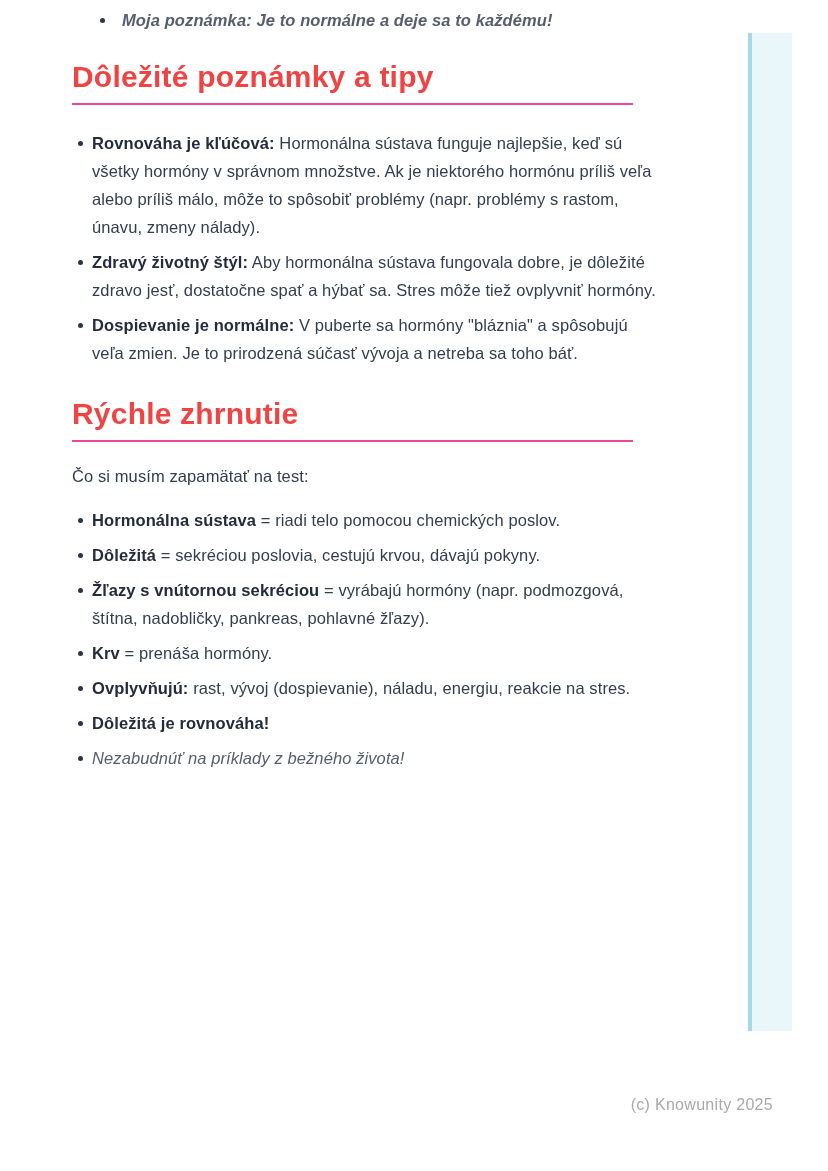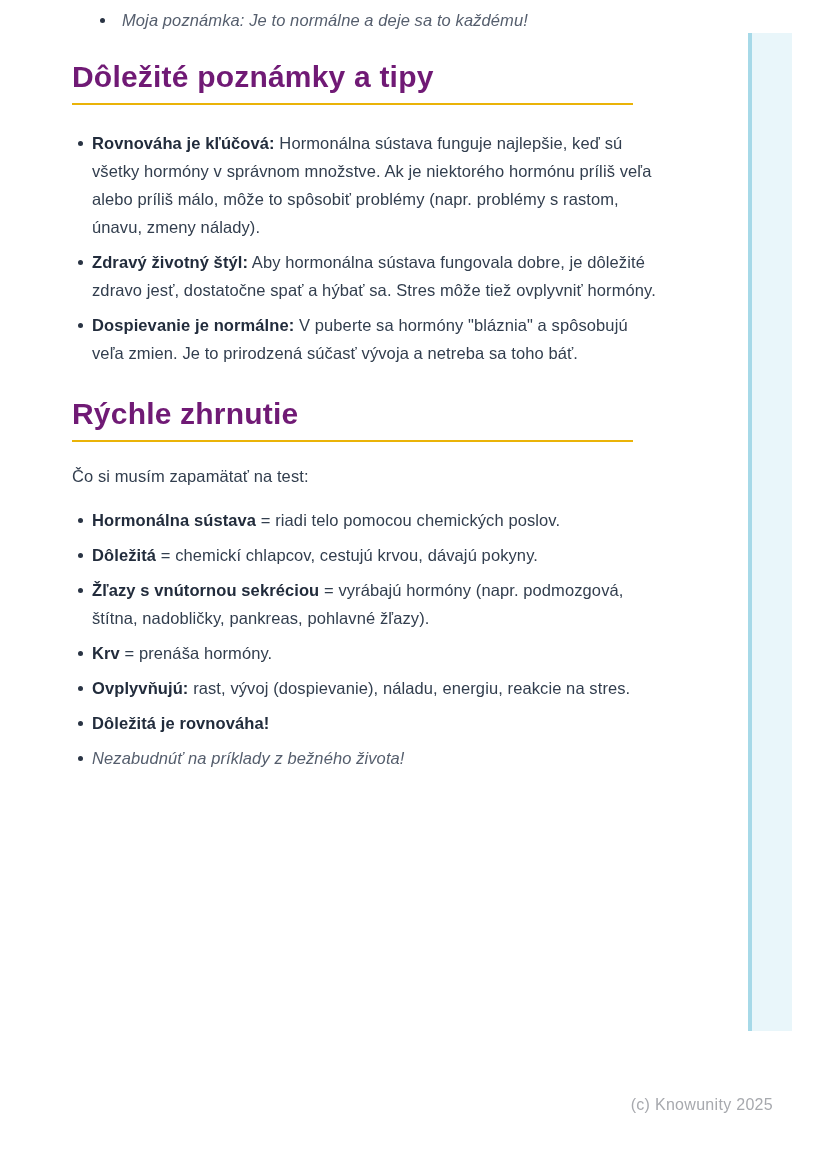--- a/index.html
+++ b/index.html
@@ -64,36 +64,36 @@
   ul.blist.indented > li {
     padding-left: 50px;
   }
   ul.blist.indented > li .dot {
     left: 28px;
   }
   ul.blist li p {
     margin: 0;
   }
 
-  .note-list { margin-top: 6px !important; }
+  .note-list { margin-top: 6px !important; font-weight: bold; }
 
   .italic-muted {
     font-style: italic;
     color: #555e6d;
   }
 
   .section-title {
-    color: #701a75;
+    color: #ef4444;
     font-size: 30px;
     line-height: 34px;
     font-weight: 700;
     letter-spacing: 0.2px;
     margin: 0;
     padding-bottom: 9px;
-    border-bottom: 2px solid #eab308;
+    border-bottom: 2px solid #ec4899;
     width: 561px;
   }
   .title-1 { margin-top: 26px; }
   .title-2 { margin-top: 30px; }
 
   .list-1 { margin-top: 24px !important; }
   .lead {
     margin: 20px 0 0 0;
   }
   .list-2 { margin-top: 16px !important; }
@@ -149,21 +149,21 @@
 
   <p class="lead">Čo si musím zapamätať na test:</p>
 
   <ul class="blist list-2">
     <li>
       <span class="dot"></span>
       <p><strong class="term">Hormonálna sústava</strong><span> = riadi telo pomocou chemických poslov.</span></p>
     </li>
     <li>
       <span class="dot"></span>
-      <p><strong class="term">Dôležitá</strong><span> = chemickí chlapcov, cestujú krvou, dávajú pokyny.</span></p>
+      <p><strong class="term">Dôležitá</strong><span> = sekréciou poslovia, cestujú krvou, dávajú pokyny.</span></p>
     </li>
     <li>
       <span class="dot"></span>
       <p><strong class="term">Žľazy s vnútornou sekréciou</strong><span> = vyrábajú hormóny (napr. podmozgová, štítna, nadobličky, pankreas, pohlavné žľazy).</span></p>
     </li>
     <li>
       <span class="dot"></span>
       <p><strong class="term">Krv</strong><span> = prenáša hormóny.</span></p>
     </li>
     <li>

